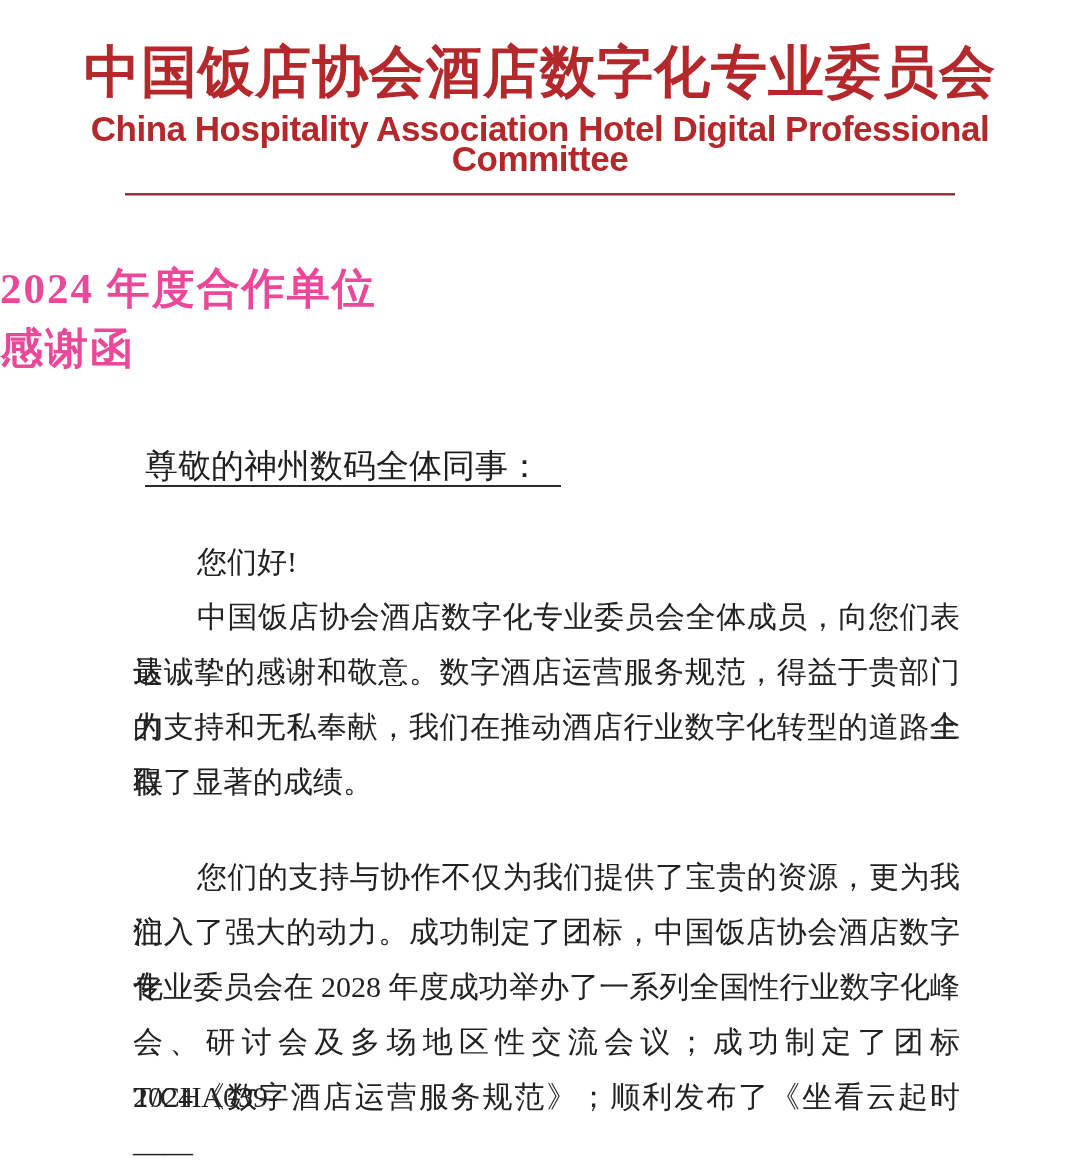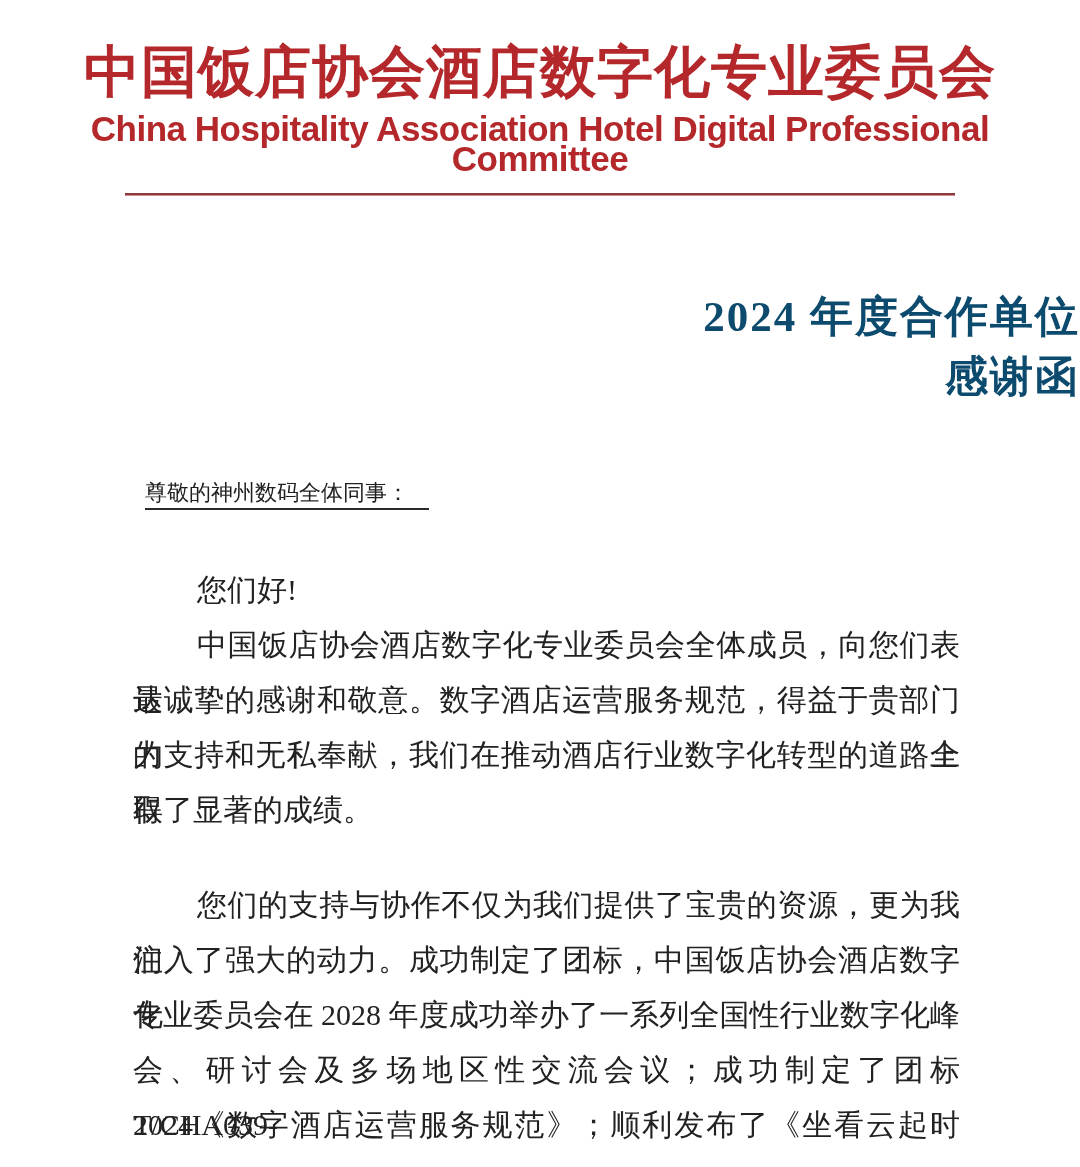--- a/index.html
+++ b/index.html
@@ -42,37 +42,36 @@
     font-family: "Liberation Sans", "DejaVu Sans", sans-serif;
   }
   .letterhead-rule {
     width: 830px;
     height: 3px;
     margin: 19px auto 0 auto;
     background: linear-gradient(#8f3a3a 0 60%, #c98f8f 60% 100%);
   }
   
   .doc-title {
-    margin-top: 91px;
-    text-align: right;
+    margin-top: 63px;
+    text-align: left;
     font-weight: 700;
-    color: #0c4a6e;
+    color: #ec4899;
   }
   .doc-title .t-line {
     font-size: 43px;
     line-height: 60px;
     letter-spacing: 2px;
   }
   
   .salutation {
     margin: 60px 0 0 145px;
     height: 55px;
     line-height: 55px;
-    font-size: 22px;
-    font-family: Liberation Mono, monospace;
+    font-size: 33px;
   }
   .salutation-text {
     border-bottom: 2px solid #2a2a2a;
     padding-bottom: 1px;
     padding-right: 20px;
   }
   
   .body-block {
     margin: 40px auto 0 auto;
     width: 827px;

